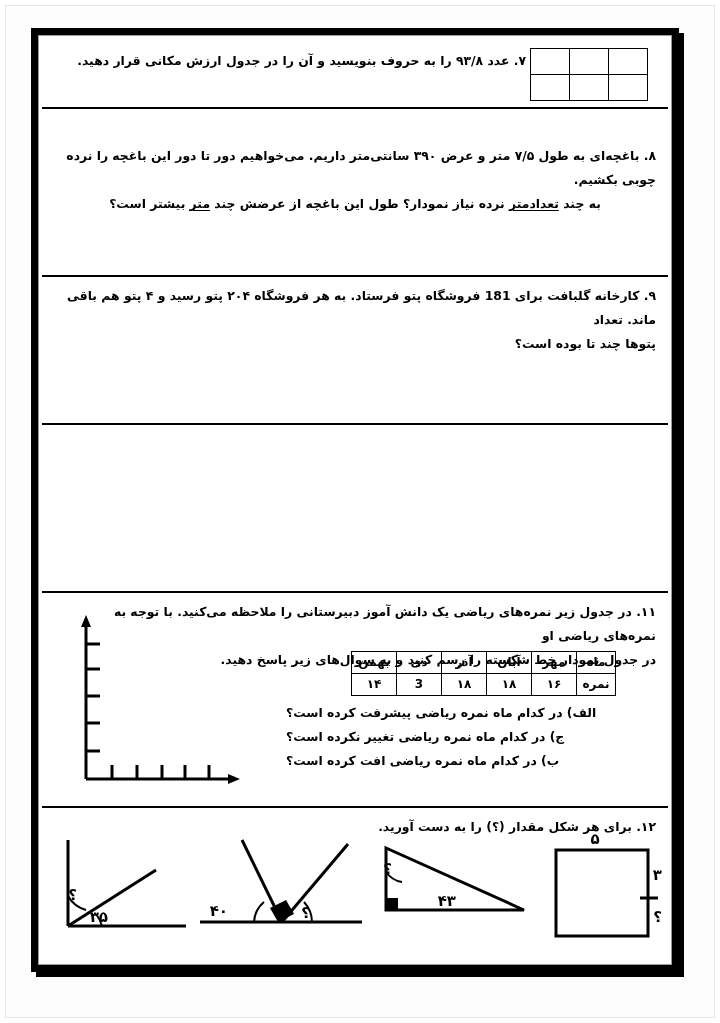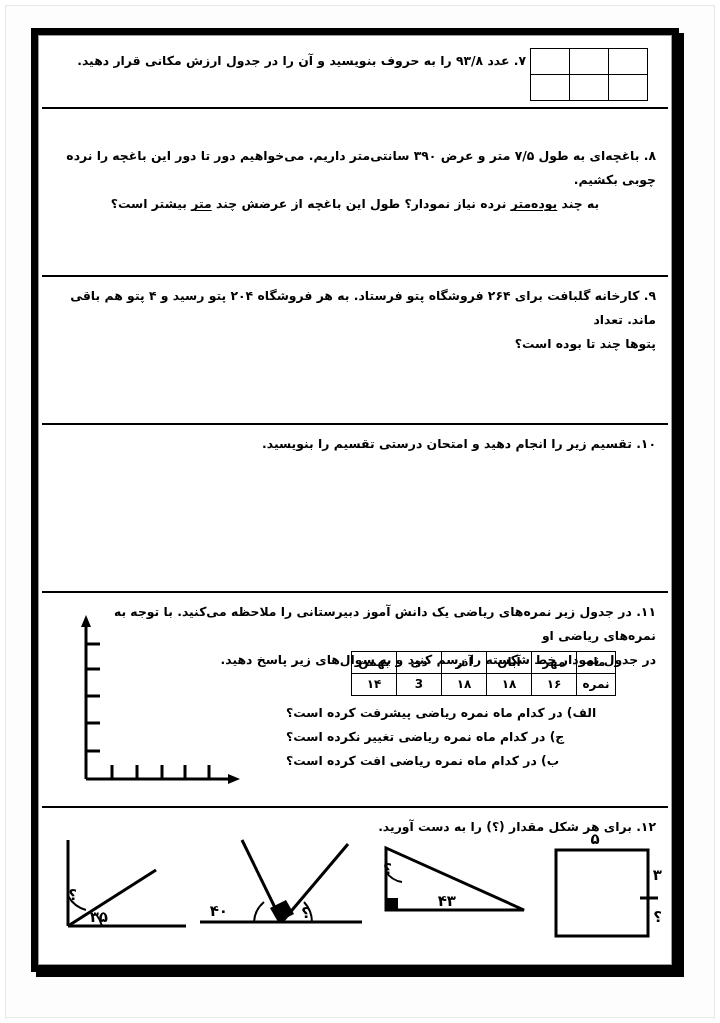--- a/index.html
+++ b/index.html
@@ -222,31 +222,30 @@
               </table>
           </div>
           <div class="text-side">
             <div class="q-text right">۷. عدد ۹۳/۸ را به حروف بنویسید و آن را در جدول ارزش مکانی قرار دهید.</div>
           </div>
         </div>
 
         <div class="q-block q8">
           <div class="q-text right">۸. باغچه‌ای به طول ۷/۵ متر و عرض ۳۹۰ سانتی‌متر داریم. می‌خواهیم دور تا دور این باغچه را نرده چوبی بکشیم.</div>
           <div class="q-text q-line2b">
-            <span>به چند </span><u>بوده‌متر</u><span> نرده نیاز نمودار؟ طول این باغچه از عرضش چند </span><u>متر</u><span> بیشتر است؟</span>
+            <span>به چند </span><u>تعداد‌متر</u><span> نرده نیاز نمودار؟ طول این باغچه از عرضش چند </span><u>متر</u><span> بیشتر است؟</span>
           </div>
         </div>
 
         <div class="q-block q9">
-          <div class="q-text right">۹. کارخانه گلبافت برای ۲۶۴ فروشگاه پتو فرستاد. به هر فروشگاه ۲۰۴ پتو رسید و ۴ پتو هم باقی ماند. تعداد</div>
+          <div class="q-text right">۹. کارخانه گلبافت برای 181 فروشگاه پتو فرستاد. به هر فروشگاه ۲۰۴ پتو رسید و ۴ پتو هم باقی ماند. تعداد</div>
           <div class="q-text right">پتوها چند تا بوده است؟</div>
         </div>
 
         <div class="q-block q10">
-          <div class="q-text right">۱۰. تقسیم زیر را انجام دهید و امتحان درستی تقسیم را بنویسید.</div>
         </div>
 
         <div class="q-block q11">
           <div class="head-lines">
             <div class="q-text right">۱۱. در جدول زیر نمره‌های ریاضی یک دانش آموز دبیرستانی را ملاحظه می‌کنید. با توجه به نمره‌های ریاضی او</div>
             <div class="q-text right">در جدول نمودار خط شکسته را رسم کنید و به سوال‌های زیر پاسخ دهید.</div>
           </div>
 
           <table class="grades">
             <tbody>

